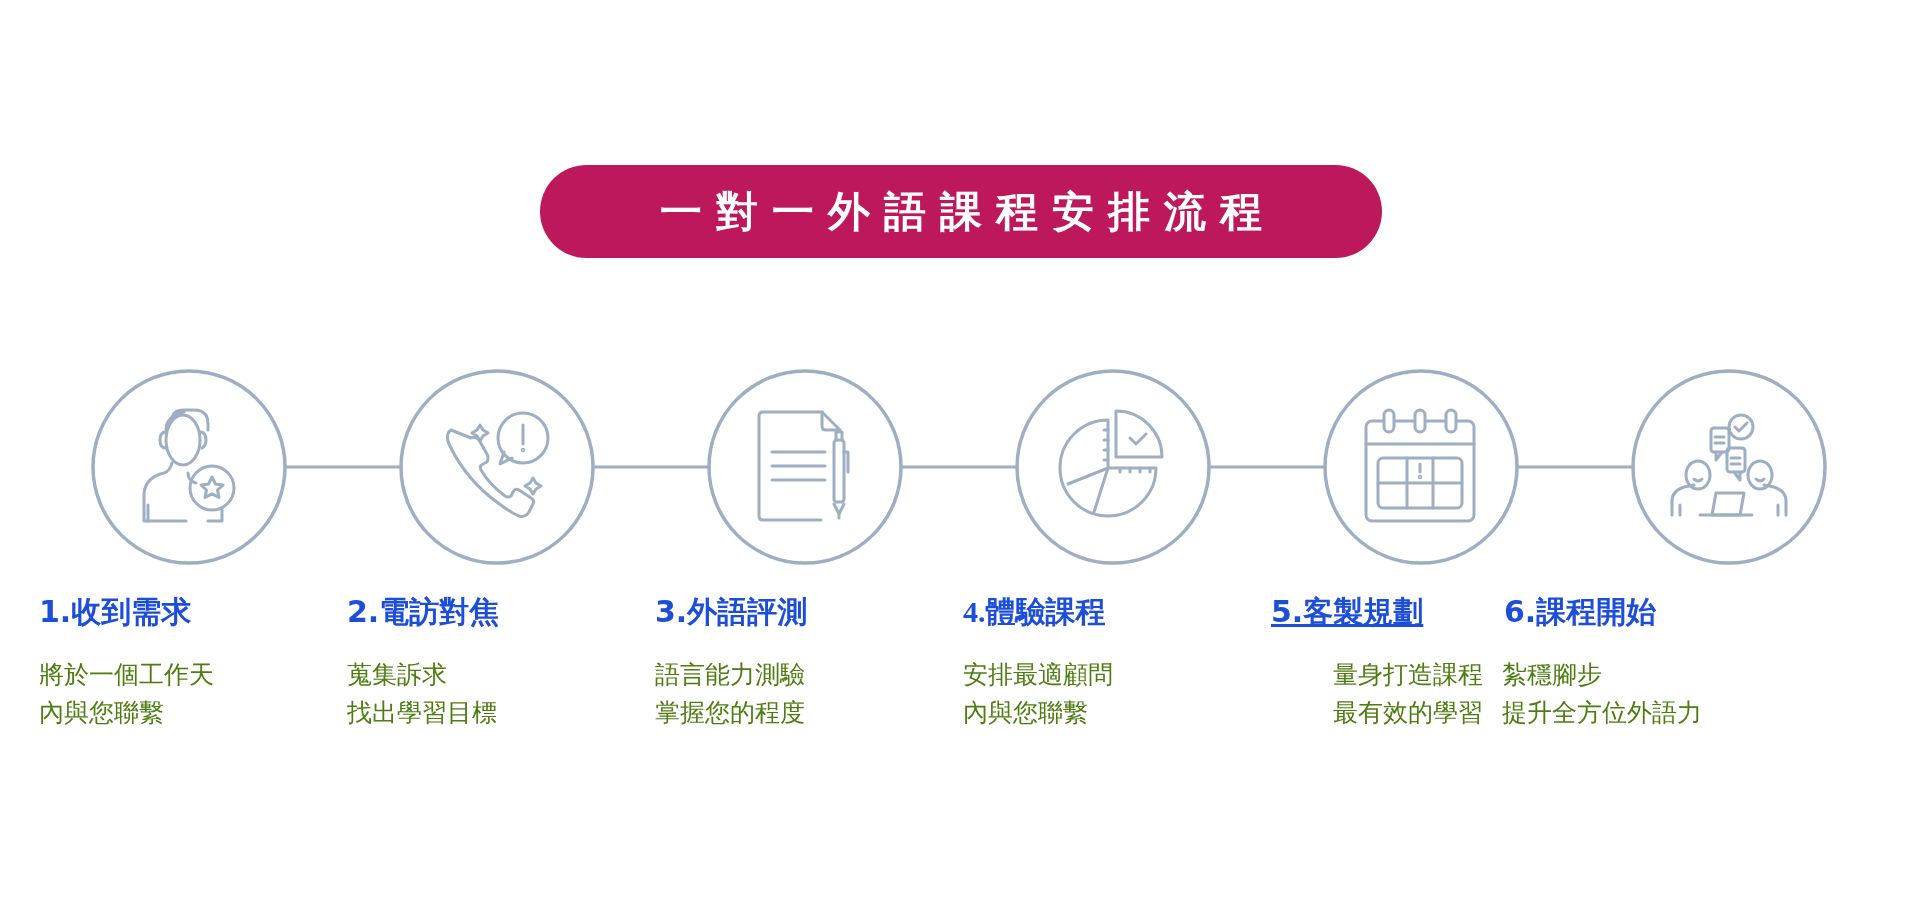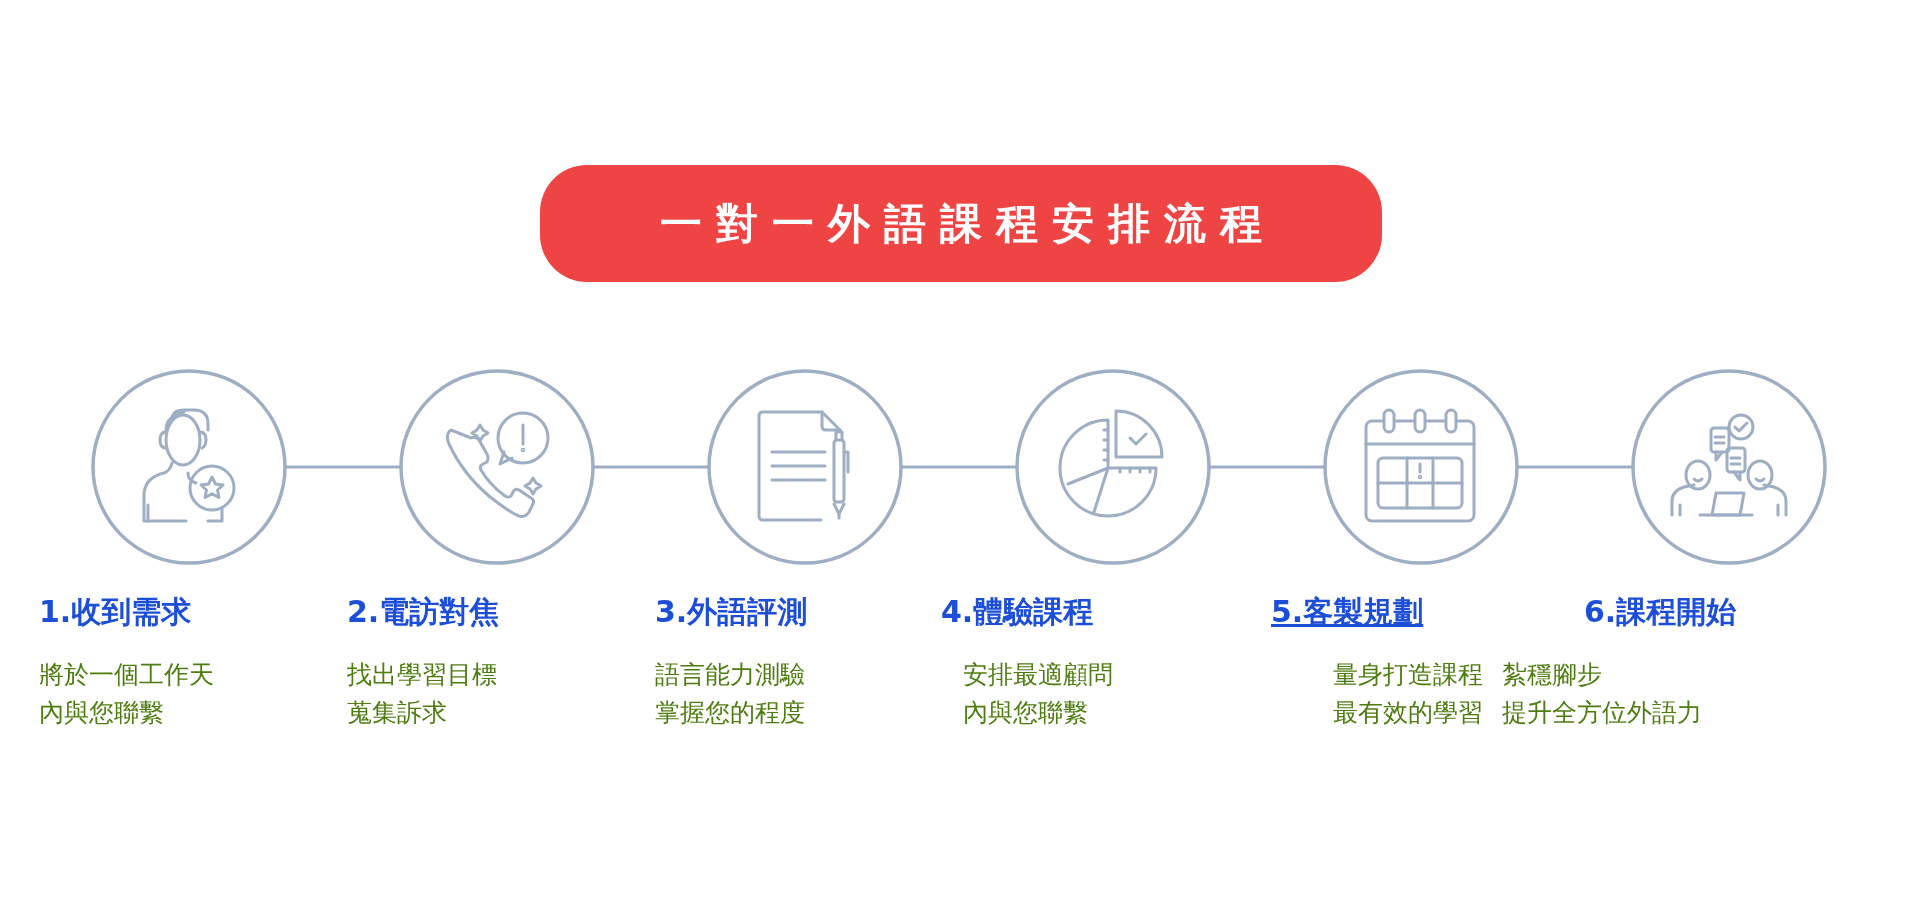--- a/index.html
+++ b/index.html
@@ -1,19 +1,19 @@
 <!DOCTYPE html>
 <html><head>
 <meta charset="utf-8">
 <style>
   html, body { margin:0; padding:0; background:#ffffff; }
   body { width:1920px; height:900px; position:relative; overflow:hidden;
          font-family:"DejaVu Sans","Liberation Sans",sans-serif; }
-  .title-pill { position:absolute; left:540px; top:165px; width:842px; height:117px;
-    border-radius:47px; background:#ef4444; display:flex; align-items:center; justify-content:center; }
+  .title-pill { position:absolute; left:540px; top:165px; width:842px; height:93px;
+    border-radius:47px; background:#be185d; display:flex; align-items:center; justify-content:center; }
   .title-text { color:#ffffff; font-size:42px; font-weight:bold; letter-spacing:14px;
     padding-left:14px; font-family:"DejaVu Sans",sans-serif; }
   .flow-svg { position:absolute; left:0; top:0; }
   .step-title { position:absolute; top:592px; width:300px; 
     font-size:30px; font-weight:bold; color:#1d4ed8; letter-spacing:0px; }
   .step-desc { position:absolute; top:656px; width:300px; text-align:left;
     font-size:25px; line-height:38px; color:#4d7c0f; }
   .step-desc span { display:block; }
 </style>
 </head>
@@ -140,44 +140,44 @@
 <div>
   <div class="step-title" style="left:39px;">1.收到需求</div>
   <div class="step-desc" style="left:39px;">
     <span>將於一個工作天</span>
     <span>內與您聯繫</span>
   </div>
 </div>
 <div>
   <div class="step-title" style="left:347px;">2.電訪對焦</div>
   <div class="step-desc" style="left:347px;">
+    <span>蒐集訴求</span>
     <span>找出學習目標</span>
-    <span>蒐集訴求</span>
   </div>
 </div>
 <div>
   <div class="step-title" style="left:655px;">3.外語評測</div>
   <div class="step-desc" style="left:655px;">
     <span>語言能力測驗</span>
     <span>掌握您的程度</span>
   </div>
 </div>
 <div>
-  <div class="step-title" style="left:941px;">4.體驗課程</div>
+  <div class="step-title" style="left:963px;font-family:Liberation Serif, serif;">4.體驗課程</div>
   <div class="step-desc" style="left:963px;">
     <span>安排最適顧問</span>
     <span>內與您聯繫</span>
   </div>
 </div>
 <div>
   <div class="step-title" style="left:1271px;text-decoration:underline;">5.客製規劃</div>
   <div class="step-desc" style="left:1333px;">
     <span>量身打造課程</span>
     <span>最有效的學習</span>
   </div>
 </div>
 <div>
-  <div class="step-title" style="left:1584px;">6.課程開始</div>
+  <div class="step-title" style="left:1504px;">6.課程開始</div>
   <div class="step-desc" style="left:1502px;">
     <span>紮穩腳步</span>
     <span>提升全方位外語力</span>
   </div>
 </div>
 
 </body></html>

